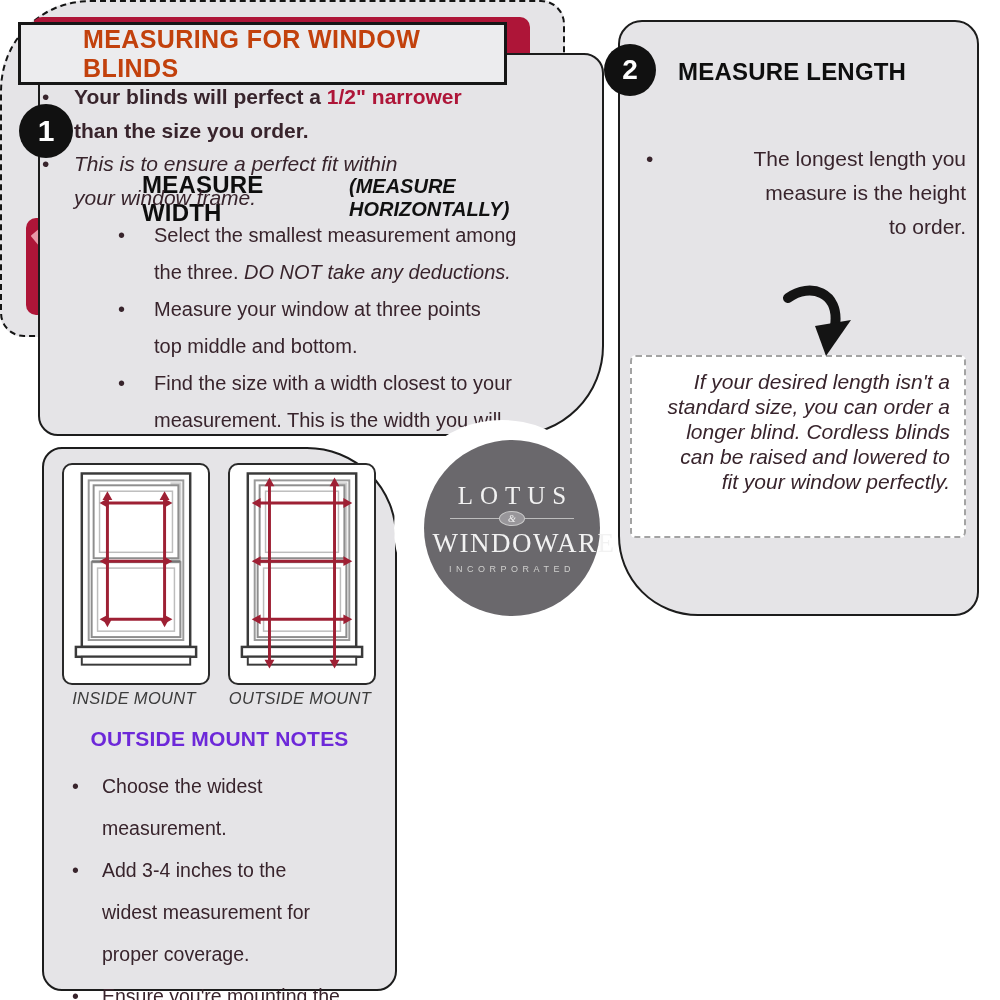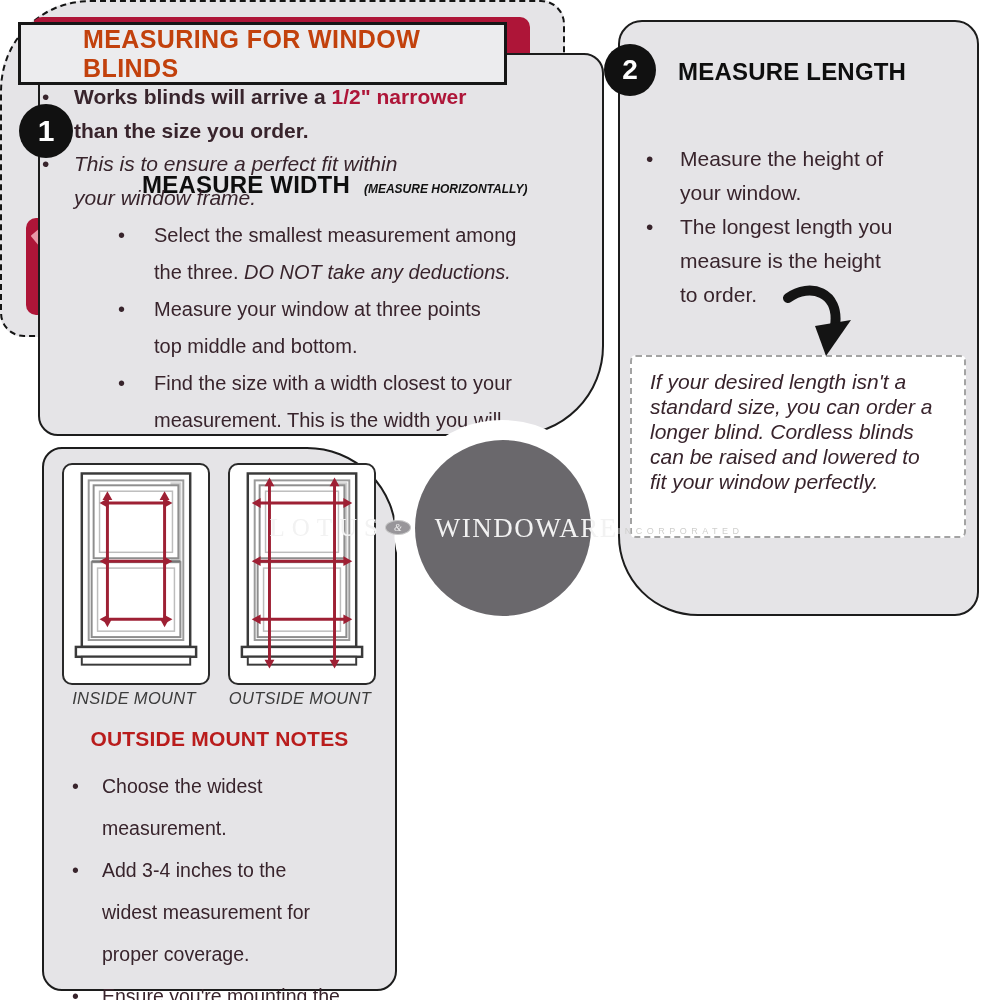--- a/index.html
+++ b/index.html
@@ -14,43 +14,43 @@
   
   #title-box{position:absolute;left:18px;top:22px;width:489px;height:63px;background:#ececee;
       border:3px solid #161616;z-index:5;display:flex;align-items:center;padding-left:18px;box-sizing:border-box;}
   #title-box .t{font-size:25px;font-weight:bold;color:#c2410c;letter-spacing:.4px;margin-left:44px;}
 
   
   #box-width{left:38px;top:53px;width:562px;height:379px;border-radius:20px 20px 90px 20px;z-index:1;}
   #num1{left:19px;top:104px;width:54px;height:54px;font-size:30px;}
   #head1{position:absolute;left:102px;top:116px;display:flex;align-items:baseline;z-index:2;}
   #head1 .h{font-size:24px;font-weight:bold;color:#0e0e0e;letter-spacing:.2px;}
-  #head1 .s{font-size:12px;font-weight:bold;font-style:italic;color:#111;margin-left:14px;}
+  #head1 .s{font-size:20px;font-weight:bold;font-style:italic;color:#111;margin-left:14px;}
 
   ul.blist{list-style:none;margin:0;padding:0;position:absolute;z-index:2;}
   ul.blist li{position:relative;white-space:pre-line;}
   ul.blist li::before{content:"\2022";position:absolute;left:0;top:0;color:#38242c;}
 
   #bullets1{left:78px;top:162px;width:505px;font-size:20px;line-height:37px;}
   #bullets1 li{padding-left:36px;}
 
   
   #box-mounts{left:42px;top:447px;width:351px;height:540px;border-radius:20px 90px 20px 20px;z-index:1;}
   .wcard{position:absolute;top:14px;width:148px;height:222px;background:#ffffff;border:2px solid #2a2a2a;
       border-radius:10px;box-sizing:border-box;padding:4px;}
   #wcard-in{left:18px;} #wcard-out{left:184px;}
   .wlabel{position:absolute;top:240px;width:148px;text-align:center;font-size:16.5px;color:#3c3c3c;letter-spacing:.3px;font-style:italic;}
   #wlabel-in{left:16px;} #wlabel-out{left:182px;}
   #notes-head{position:absolute;left:0;top:278px;width:100%;text-align:center;font-size:21px;
-      font-weight:bold;color:#b91c1c;letter-spacing:.2px;}
+      font-weight:bold;color:#6d28d9;letter-spacing:.2px;}
   #bullets-notes{left:28px;top:316px;width:310px;font-size:19.5px;line-height:42px;}
   #bullets-notes li{padding-left:30px;}
 
   
-  #box-length{left:618px;top:20px;width:357px;height:592px;border-radius:24px 24px 24px 80px;z-index:1;}
+  #box-length{left:618px;top:20px;width:357px;height:592px;border-radius:24px 24px 24px 80px;z-index:1;text-align:right;}
   #num2{left:604px;top:44px;width:52px;height:52px;font-size:28px;}
   #head2{position:absolute;left:58px;top:36px;font-size:24px;font-weight:bold;color:#0e0e0e;letter-spacing:.2px;}
   #bullets2{left:26px;top:120px;width:320px;font-size:21px;line-height:34px;}
   #bullets2 li{padding-left:34px;}
   #curve-arrow{position:absolute;left:782px;top:284px;width:72px;height:78px;z-index:3;}
   #callout{position:absolute;left:10px;top:333px;width:336px;height:183px;background:#ffffff;
       border:2px dashed #a3a3a3;border-radius:6px;box-sizing:border-box;padding:12px 14px 0 18px;
       font-size:21px;font-style:italic;line-height:25px;color:#38242c;white-space:pre-line;}
 
   
@@ -68,22 +68,22 @@
   #note-fold{position:absolute;right:0;bottom:0;width:0;height:0;
       border-left:17px solid transparent;border-bottom:17px solid #cbb289;}
   #note-tape{position:absolute;left:-9px;top:-6px;width:32px;height:13px;background:#ec9fae;
       transform:rotate(-40deg);opacity:.95;border-radius:1px;}
   #ex-text{position:absolute;left:96px;top:10px;color:#ffffff;}
   #ex-text .eh{font-size:20px;font-weight:bold;margin-bottom:3px;}
   #ex-text .eb{font-size:19px;line-height:26.5px;white-space:pre-line;}
 
   
   #logo-ring{position:absolute;left:394px;top:420px;width:216px;height:216px;border-radius:50%;background:#ffffff;z-index:4;}
-  #logo-circle{position:absolute;left:415px;top:440px;width:176px;height:176px;border-radius:50%;background:#6a686c;z-index:5;
-      display:flex;flex-direction:row;align-items:center;justify-content:center;
+  #logo-circle{position:absolute;left:424px;top:440px;width:176px;height:176px;border-radius:50%;background:#6a686c;z-index:5;
+      display:flex;flex-direction:column;align-items:center;justify-content:center;
       font-family:"Liberation Serif",serif;color:#f2f2f2;}
   #logo-top{font-size:25px;letter-spacing:7px;margin-left:7px;}
   #logo-div{display:flex;align-items:center;width:124px;margin:1px 0 2px 0;}
   #logo-div .line{flex:1;height:1px;background:#bdbdbd;}
   #logo-amp{font-size:10px;font-style:italic;background:#98969a;color:#f0f0f0;border:1px solid #c9c9c9;
       border-radius:50%;padding:0 8px;line-height:13px;}
   #logo-bottom{font-size:27px;letter-spacing:1.5px;margin-left:24px;}
   #logo-tag{font-size:9px;letter-spacing:4.5px;color:#cfcfcd;margin-top:5px;
       font-family:"Liberation Sans",sans-serif;}
 
@@ -184,43 +184,41 @@
 widest measurement for
 proper coverage.</span></li>
       <li><span>Ensure you're mounting the
 blinds on a flat surface.</span></li>
     </ul>
   </div>
 
   <div class="gbox" id="box-length">
     <div id="head2">MEASURE LENGTH</div>
     <ul class="blist" id="bullets2">
-      <li><span>Measure the height of
-your window.</span></li>
       <li><span>The longest length you
 measure is the height
 to order.</span></li>
     </ul>
     <div id="callout">If your desired length isn't a
 standard size, you can order a
 longer blind. Cordless blinds
 can be raised and lowered to
 fit your window perfectly.</div>
   </div>
   <div class="num-circle" id="num2">2</div>
 
   <svg id="curve-arrow" viewBox="0 0 72 78">
     <path d="M6 14 C28 -2 58 8 53 42" fill="none" stroke="#141414" stroke-width="10" stroke-linecap="round"></path>
     <polygon points="33,42 69,36 44,72" fill="#141414"></polygon>
   </svg>
 
   <div id="box-important">
     <div id="imp-banner">IMPORTANT NOTE</div>
     <ul class="blist" id="bullets-imp">
-      <li><span class="b-bold">Works blinds will arrive a </span><span class="b-red">1/2" narrower</span><span class="b-bold">
+      <li><span class="b-bold">Your blinds will perfect a </span><span class="b-red">1/2" narrower</span><span class="b-bold">
 than the size you order.</span></li>
       <li><span class="b-ital">This is to ensure a perfect fit within
 your window frame.</span></li>
     </ul>
     <div id="example-box">
       <div id="note-icon">
         <div id="note-tape"></div>
         <div id="note-fold"></div>
         <svg viewBox="0 0 64 72" width="64" height="72">
           <g transform="rotate(20 46 22)">

